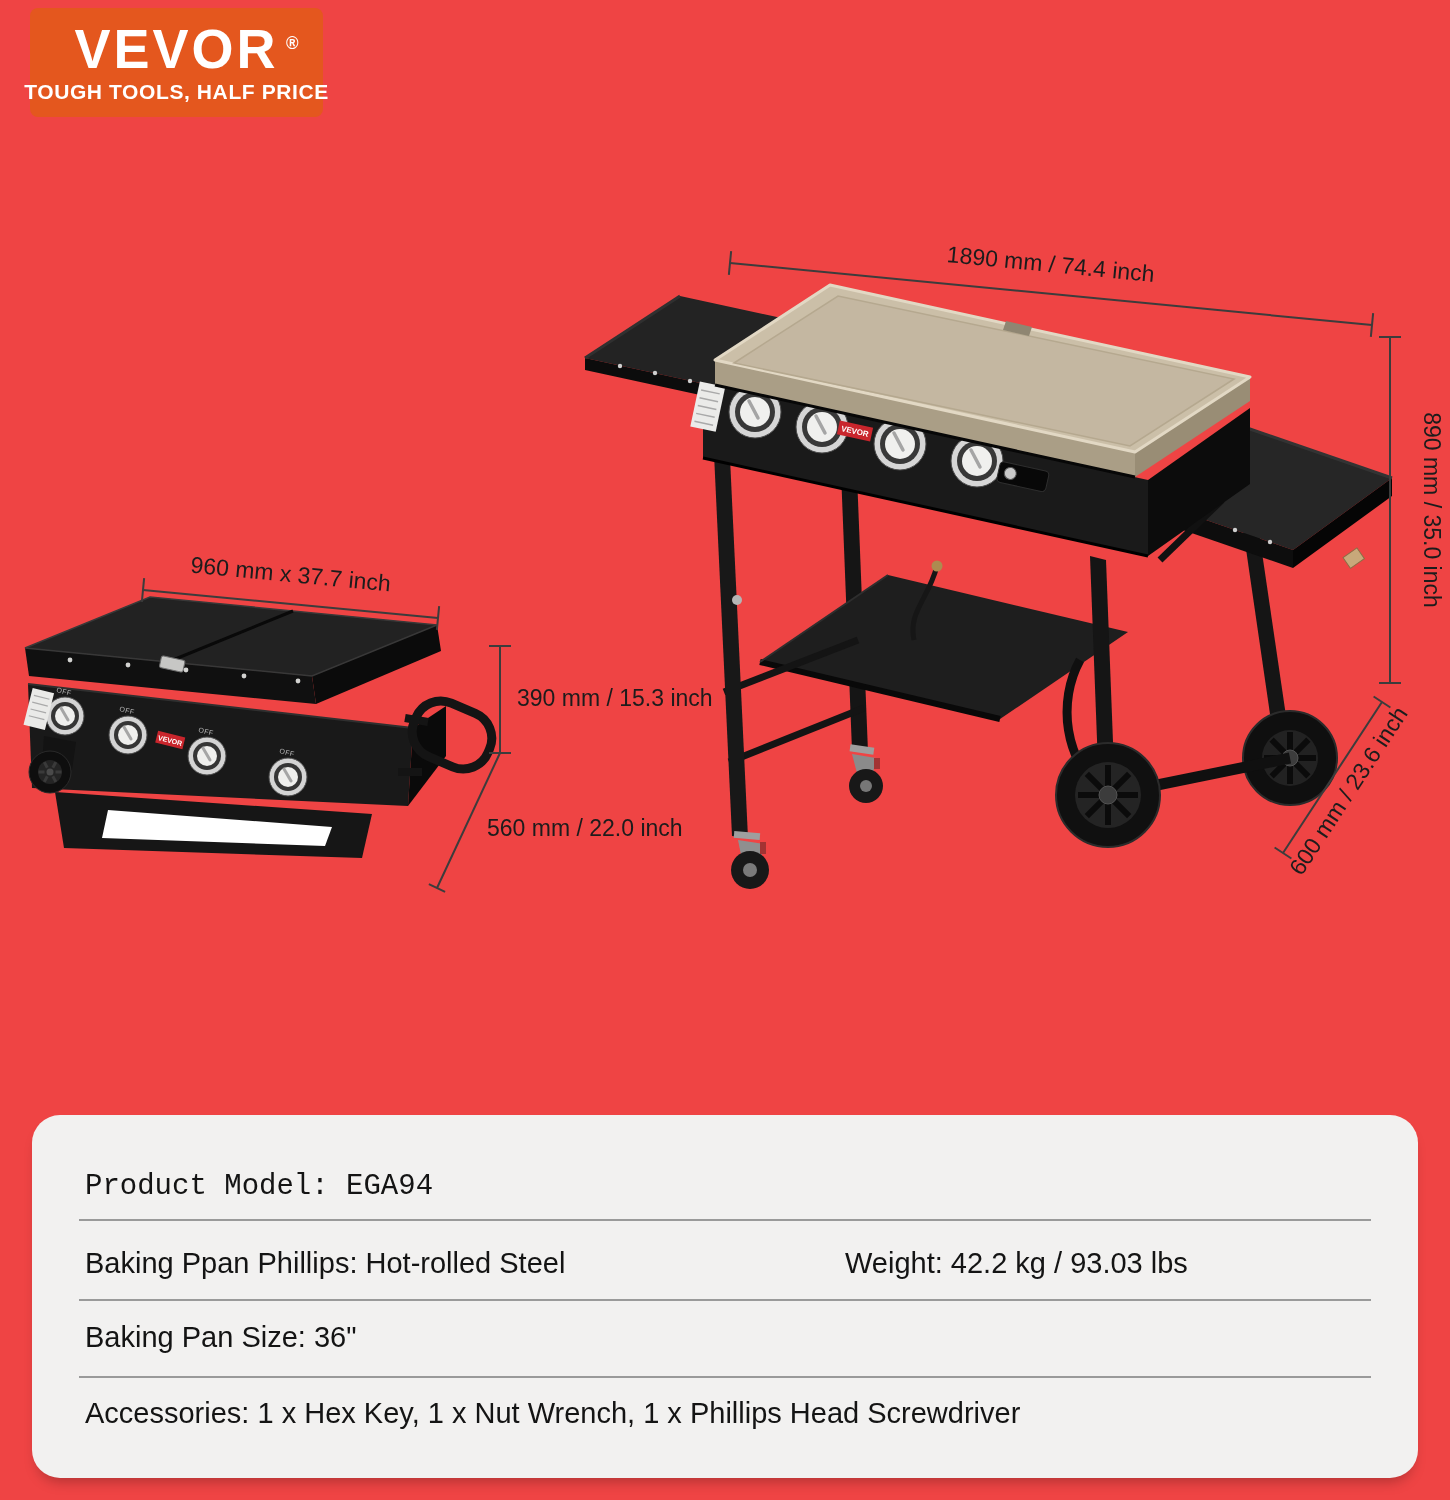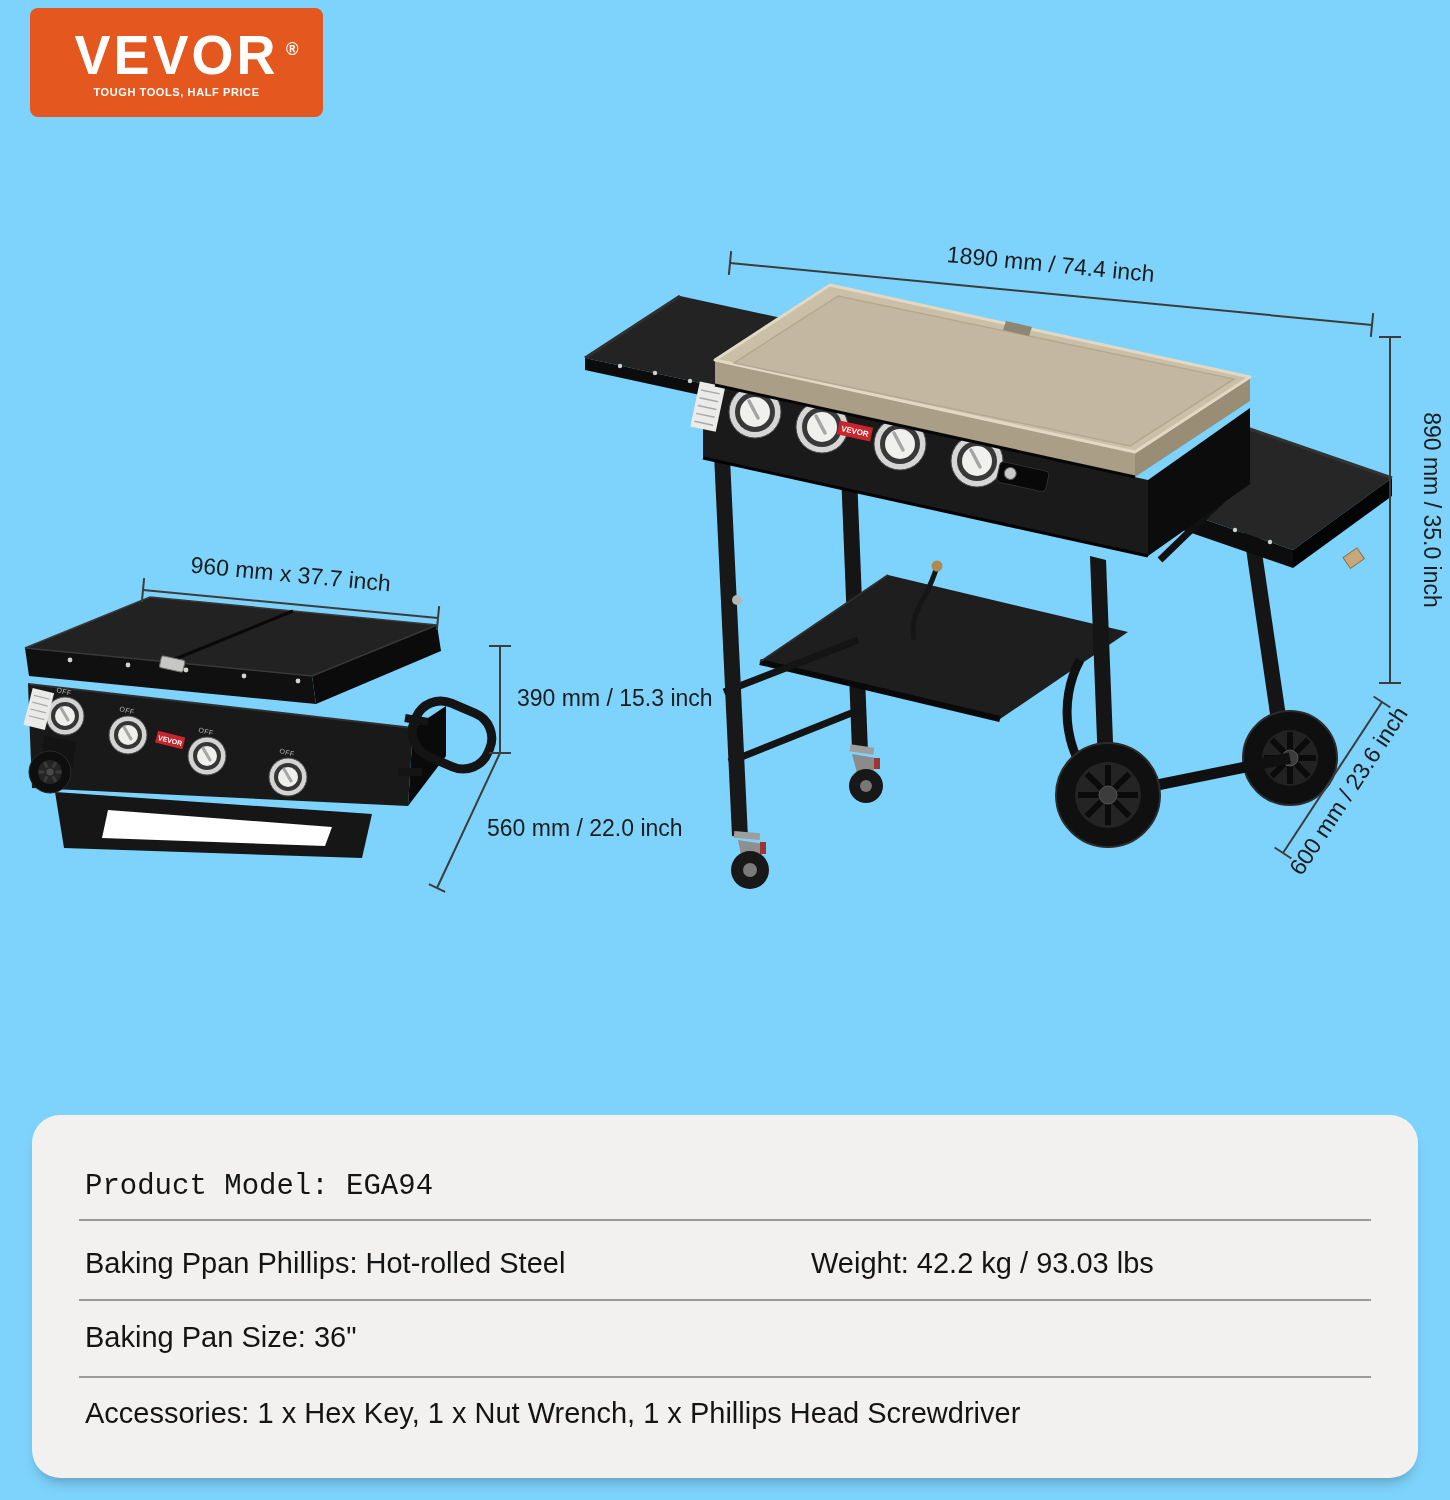--- a/index.html
+++ b/index.html
@@ -1,24 +1,24 @@
 <!DOCTYPE html>
 <html style="--brand-orange: #e4571e; --card-bg: #f2f1f0; --divider: #9a9a9a; --text: #141414; --label-red: #c9252c; --griddle-tan: #cbbfa8;"><head>
 <meta charset="utf-8">
 <style>
   html,body{margin:0;padding:0;background:#ffffff;}
-  .canvas{position:relative;width:1450px;height:1500px;background:#7dd3fc;overflow:hidden;
+  .canvas{position:relative;width:1450px;height:1500px;background:#ef4444;overflow:hidden;
           font-family:"Liberation Sans", sans-serif;color:var(--text,#141414);}
   
   .logo{position:absolute;left:30px;top:8px;width:293px;height:109px;background:var(--brand-orange,#e4571e);
         border-radius:8px;display:flex;flex-direction:column;align-items:center;justify-content:center;}
   .logo-word{position:relative;color:#fff;font-size:54px;font-weight:800;letter-spacing:3px;line-height:54px;
              transform:scaleY(1.04);}
   .logo-word .reg{position:absolute;top:-4px;right:-20px;font-size:17px;font-weight:700;letter-spacing:0;}
-  .logo-tag{color:#fff;font-size:11px;font-weight:700;letter-spacing:.6px;margin-top:5px;white-space:nowrap;}
+  .logo-tag{color:#fff;font-size:21px;font-weight:700;letter-spacing:.6px;margin-top:5px;white-space:nowrap;}
   
   .diagram-svg{position:absolute;left:0;top:0;width:1450px;height:1500px;}
   .dim-line{stroke:#3c3c3c;stroke-width:2;fill:none;}
   .dim-label{font-family:"Liberation Sans",sans-serif;font-size:23px;fill:#1c1c1c;}
   .off-label{font-family:"Liberation Sans",sans-serif;font-size:9px;fill:#c4c4c4;letter-spacing:.5px;}
   .off-label-sm{font-family:"Liberation Sans",sans-serif;font-size:7px;fill:#b9b9b9;letter-spacing:.4px;}
   .mini-brand{font-family:"Liberation Sans",sans-serif;font-weight:700;fill:#ffffff;}
   
   .spec-card{position:absolute;left:32px;top:1115px;width:1386px;height:363px;background:var(--card-bg,#f2f1f0);
              border-radius:28px;box-shadow:0 9px 14px -6px rgba(0,0,0,.28);}
@@ -304,21 +304,21 @@
       <line class="dim-line" x1="428.9" y1="884.2" x2="445.1" y2="891.8"></line>
       <text class="dim-label" x="487" y="836" text-anchor="start">560 mm / 22.0 inch</text>
     </g>
   </svg>
 
   <div class="spec-card">
     <div class="spec-text" style="left:53px;top:56px;font-family:Liberation Mono, monospace;">Product Model: EGA94</div>
     <div class="divider" style="top:104px;"></div>
 
     <div class="spec-text" style="left:53px;top:132px;">Baking Ppan Phillips: Hot-rolled Steel</div>
-    <div class="spec-text" style="left:779px;top:132px;">Weight: 42.2 kg / 93.03 lbs</div>
+    <div class="spec-text" style="left:813px;top:132px;">Weight: 42.2 kg / 93.03 lbs</div>
     <div class="divider" style="top:184px;"></div>
 
     <div class="spec-text" style="left:53px;top:206px;">Baking Pan Size: 36"</div>
     <div class="divider" style="top:261px;"></div>
 
     <div class="spec-text" style="left:53px;top:282px;">Accessories: 1 x Hex Key, 1 x Nut Wrench, 1 x Phillips Head Screwdriver</div>
   </div>
 
 </div>
 

